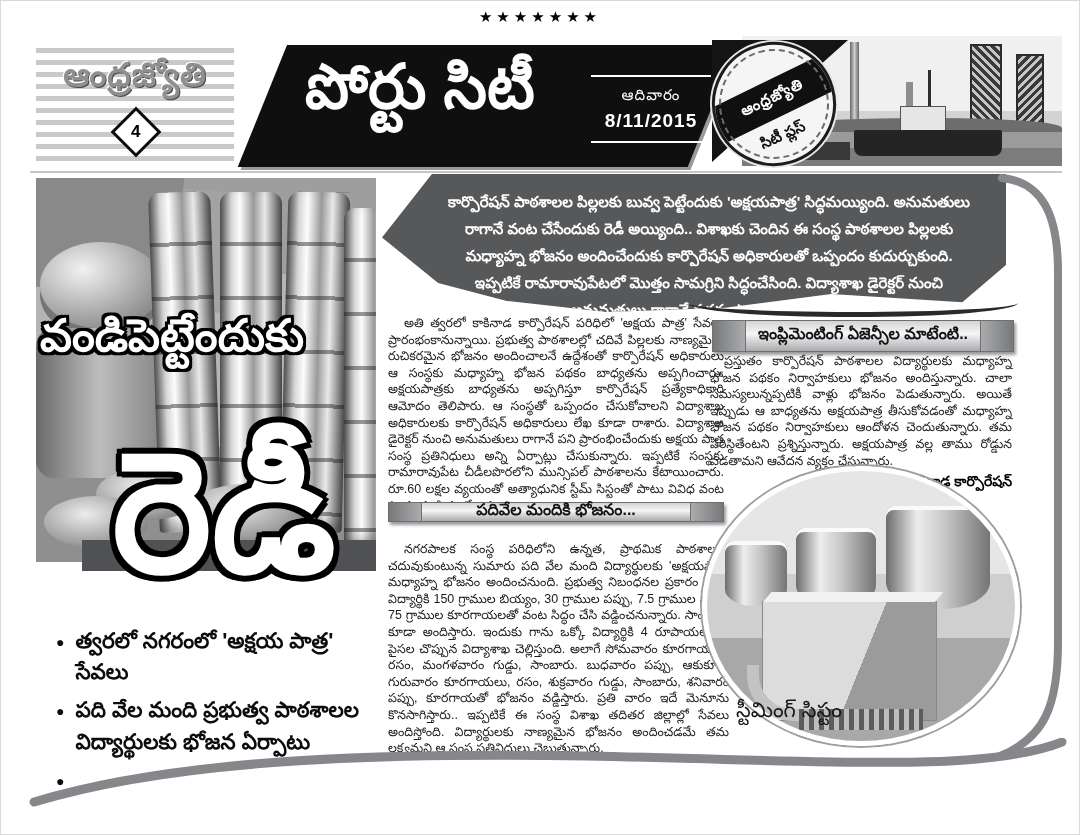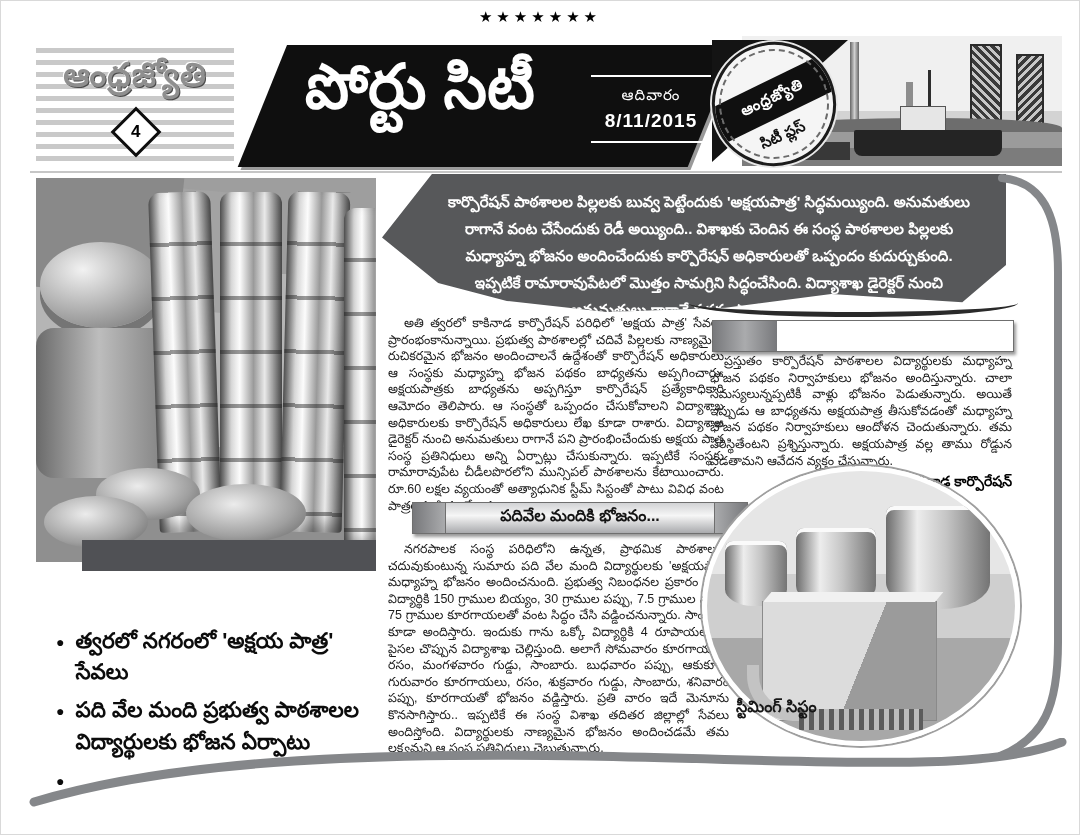--- a/index.html
+++ b/index.html
@@ -115,21 +115,21 @@
   .bodytext{font-size:12.5px;line-height:16.6px;text-align:justify;color:#1b1b1b;}
   .col-main{position:absolute;left:388px;top:315px;width:336px;}
   .col-main p{margin:0;text-indent:16px;}
   .col-meals{position:absolute;left:388px;top:541px;width:341px;}
   .col-meals p{margin:0;text-indent:16px;}
   .col-agency{position:absolute;left:710px;top:353px;width:302px;}
   .col-agency p{margin:0;text-indent:14px;}
   .byline{margin-top:3px;text-align:right;font-weight:bold;font-size:14px;color:#000;}
   .byline .bdot{font-size:11px;vertical-align:2px;margin-right:4px;}
   
-  .bar1{position:absolute;left:412px;top:502px;width:336px;height:30px;}
+  .bar1{position:absolute;left:388px;top:502px;width:336px;height:18px;}
   .bar2{position:absolute;left:712px;top:320px;width:302px;height:30px;}
   .subhead{display:flex;height:100%;border:1px solid #6f6f6f;box-shadow:2px 3px 3px rgba(0,0,0,.4);}
   .subhead .cap{width:32px;background:linear-gradient(90deg,#77787b,#aaabad);}
   .subhead .cap.r{background:linear-gradient(90deg,#aaabad,#77787b);}
   .subhead .panel{flex:1;display:flex;align-items:center;justify-content:center;
     background:linear-gradient(180deg,#d2d3d5,#f6f6f6 42%,#a9aaad);
     border-left:1px solid #6f6f6f;border-right:1px solid #6f6f6f;
     font-size:16px;font-weight:bold;color:#141414;white-space:nowrap;}
   
   .steam-photo{position:absolute;left:702px;top:466px;width:308px;height:270px;border-radius:50%;
@@ -142,21 +142,21 @@
   .vat.v3{left:58%;top:13%;width:34%;height:38%;}
   .tank{position:absolute;left:18%;top:48%;width:56%;height:44%;
     background:linear-gradient(112deg,#dcdcdc 0 56%,#9b9b9b 56% 100%);border:1px solid #8a8a8a;}
   .tank::before{content:"";position:absolute;left:0;top:-10px;width:100%;height:10px;
     background:#f1f1f1;transform:skewX(-40deg);transform-origin:bottom left;}
   .pipe{position:absolute;left:13%;top:72%;width:44px;height:44px;
     border:12px solid #c3c3c3;border-top:none;border-right:none;border-radius:0 0 0 46px;}
   .grate{position:absolute;left:30%;top:88%;width:40%;height:8%;
     background:repeating-linear-gradient(90deg,#5c5c5c 0 5px,#bdbdbd 5px 10px);}
   .steam-caption{position:absolute;left:736px;top:698px;z-index:7;
-    font-size:16px;font-weight:bold;color:#161616;}
+    font-size:21px;font-weight:normal;color:#161616;}
 </style>
 </head>
 <body>
 
 <div class="page">
 
   <div class="stars">★★★★★★★</div>
 
   <div class="brand-block">
     <div class="brand-name">ఆంధ్రజ్యోతి</div>
@@ -206,21 +206,23 @@
     <div class="vp-pot"></div>
     <div class="vp-pot2"></div>
     <div class="cyl c1"></div>
     <div class="cyl c2"></div>
     <div class="cyl c3"></div>
     <div class="cyl c4"></div>
     <div class="vp-tin t1"></div>
     <div class="vp-tin t2"></div>
     <div class="vp-tin t3"></div>
   </div>
+  <div class="kicker">వండిపెట్టేందుకు</div>
   <div class="ready-bar"></div>
+  <div class="ready">రెడీ</div>
 
   <div class="highlights">
     <div class="hl">
       <span class="dot">●</span>
       <span>త్వరలో నగరంలో 'అక్షయ పాత్ర' సేవలు</span>
     </div>
     <div class="hl">
       <span class="dot">●</span>
       <span>పది వేల మంది ప్రభుత్వ పాఠశాలల విద్యార్థులకు భోజన ఏర్పాటు</span>
     </div>
@@ -241,20 +243,21 @@
     </div>
   </div>
 
   <div class="col-meals bodytext">
     <p>నగరపాలక సంస్థ పరిధిలోని ఉన్నత, ప్రాథమిక పాఠశాలల్లో చదువుకుంటున్న సుమారు పది వేల మంది విద్యార్థులకు 'అక్షయపాత్ర' మధ్యాహ్న భోజనం అందించనుంది. ప్రభుత్వ నిబంధనల ప్రకారం ఒక్కో విద్యార్థికి 150 గ్రాముల బియ్యం, 30 గ్రాముల పప్పు, 7.5 గ్రాముల నూనె, 75 గ్రాముల కూరగాయలతో వంట సిద్ధం చేసి వడ్డించనున్నారు. సాంబారు కూడా అందిస్తారు. ఇందుకు గాను ఒక్కో విద్యార్థికి 4 రూపాయల 40 పైసల చొప్పున విద్యాశాఖ చెల్లిస్తుంది. అలాగే సోమవారం కూరగాయలు, రసం, మంగళవారం గుడ్డు, సాంబారు. బుధవారం పప్పు, ఆకుకూర, గురువారం కూరగాయలు, రసం, శుక్రవారం గుడ్డు, సాంబారు, శనివారం పప్పు, కూరగాయతో భోజనం వడ్డిస్తారు. ప్రతి వారం ఇదే మెనూను కొనసాగిస్తారు.. ఇప్పటికే ఈ సంస్థ విశాఖ తదితర జిల్లాల్లో సేవలు అందిస్తోంది. విద్యార్థులకు నాణ్యమైన భోజనం అందించడమే తమ లక్ష్యమని ఆ సంస్థ ప్రతినిధులు చెబుతున్నారు.</p>
   </div>
 
   <div class="bar2">
     <div class="subhead">
       <span class="cap"></span>
+      <span class="panel">ఇంప్లిమెంటింగ్ ఏజెన్సీల మాటేంటి..</span>
       <span class="cap r"></span>
     </div>
   </div>
 
   <div class="col-agency bodytext">
     <p>ప్రస్తుతం కార్పొరేషన్ పాఠశాలల విద్యార్థులకు మధ్యాహ్న భోజన పథకం నిర్వాహకులు భోజనం అందిస్తున్నారు. చాలా సమస్యలున్నప్పటికీ వాళ్లు భోజనం పెడుతున్నారు. అయితే ఇప్పుడు ఆ బాధ్యతను అక్షయపాత్ర తీసుకోవడంతో మధ్యాహ్న భోజన పథకం నిర్వాహకులు ఆందోళన చెందుతున్నారు. తమ పరిస్థితేంటని ప్రశ్నిస్తున్నారు. అక్షయపాత్ర వల్ల తాము రోడ్డున పడతామని ఆవేదన వ్యక్తం చేస్తున్నారు.</p>
     <div class="byline">
       <span class="bdot">●</span><span>కాకినాడ కార్పొరేషన్</span>
     </div>
   </div>

